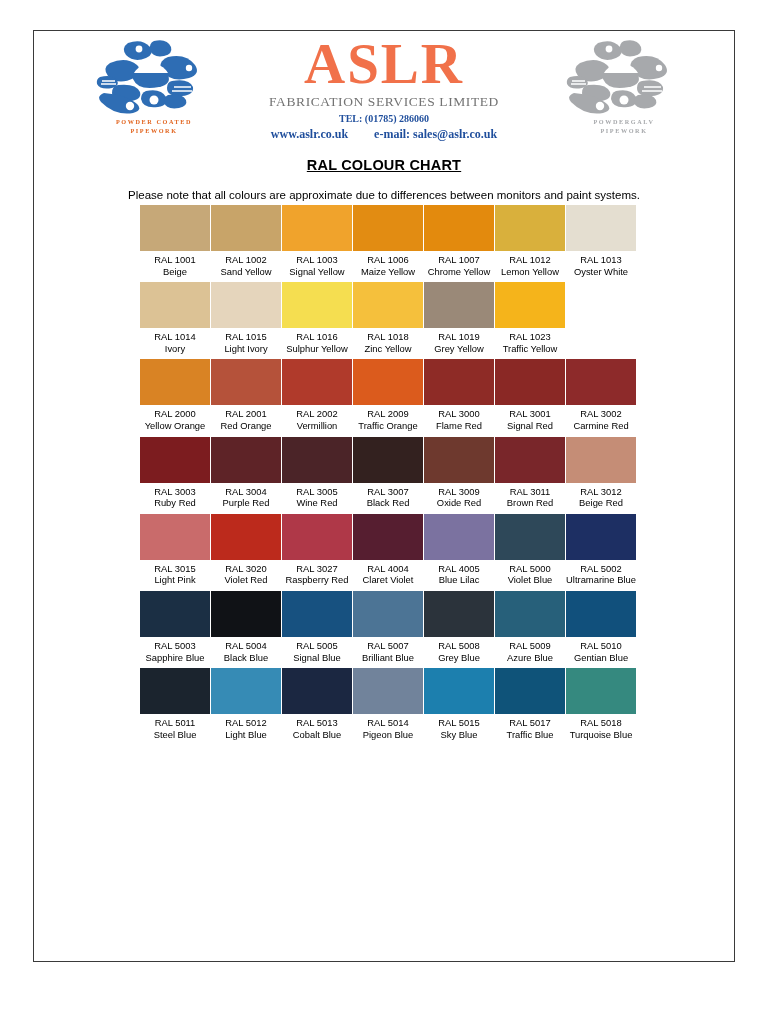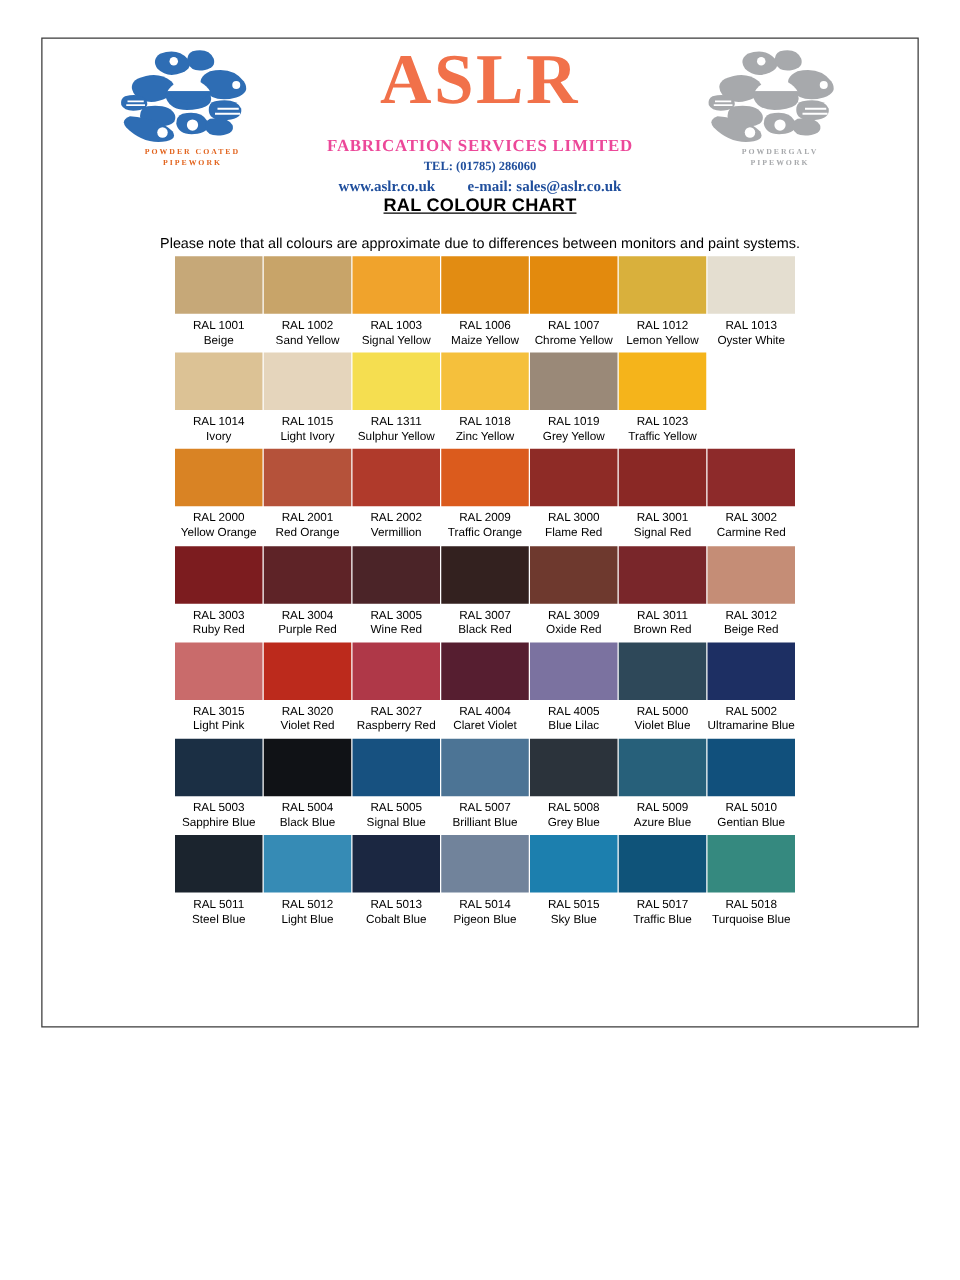--- a/index.html
+++ b/index.html
@@ -14,21 +14,21 @@
     width: 768px;
     height: 1024px;
     overflow: hidden;
   }
 
   .page {
     position: absolute;
     left: 33px;
     top: 30px;
     width: 702px;
-    height: 792px;
+    height: 932px;
     border: 1px solid #3a3a3a;
     background: #ffffff;
   }
 
   
   .header {
     position: relative;
     height: 112px;
     width: 100%;
   }
@@ -64,26 +64,26 @@
   .brand-name {
     font-family: "Liberation Serif", serif;
     font-weight: bold;
     font-size: 57px;
     line-height: 58px;
     color: #F1714A;
     letter-spacing: 2px;
   }
   .brand-sub {
     font-family: "Liberation Serif", serif;
-    font-weight: bold;
+    font-weight: normal;
     font-size: 13.5px;
     line-height: 16px;
-    color: #ec4899;
+    color: #737373;
     letter-spacing: 0.6px;
-    margin-top: 16px;
+    margin-top: 1px;
   }
   .brand-tel {
     font-family: "Liberation Serif", serif;
     font-weight: bold;
     font-size: 10px;
     line-height: 15px;
     color: #1F4E9C;
     margin-top: 1px;
   }
   .brand-contact {
@@ -287,21 +287,21 @@
         <div class="cell">
           <div class="chip" style="background: rgb(229, 213, 188);"></div>
           <div class="cell-label">
             <span class="cell-code">RAL 1015</span>
             <span class="cell-name">Light Ivory</span>
           </div>
         </div>
         <div class="cell">
           <div class="chip" style="background: rgb(245, 222, 80);"></div>
           <div class="cell-label">
-            <span class="cell-code">RAL 1311</span>
+            <span class="cell-code">RAL 1016</span>
             <span class="cell-name">Sulphur Yellow</span>
           </div>
         </div>
         <div class="cell">
           <div class="chip" style="background: rgb(245, 192, 60);"></div>
           <div class="cell-label">
             <span class="cell-code">RAL 1018</span>
             <span class="cell-name">Zinc Yellow</span>
           </div>
         </div>

